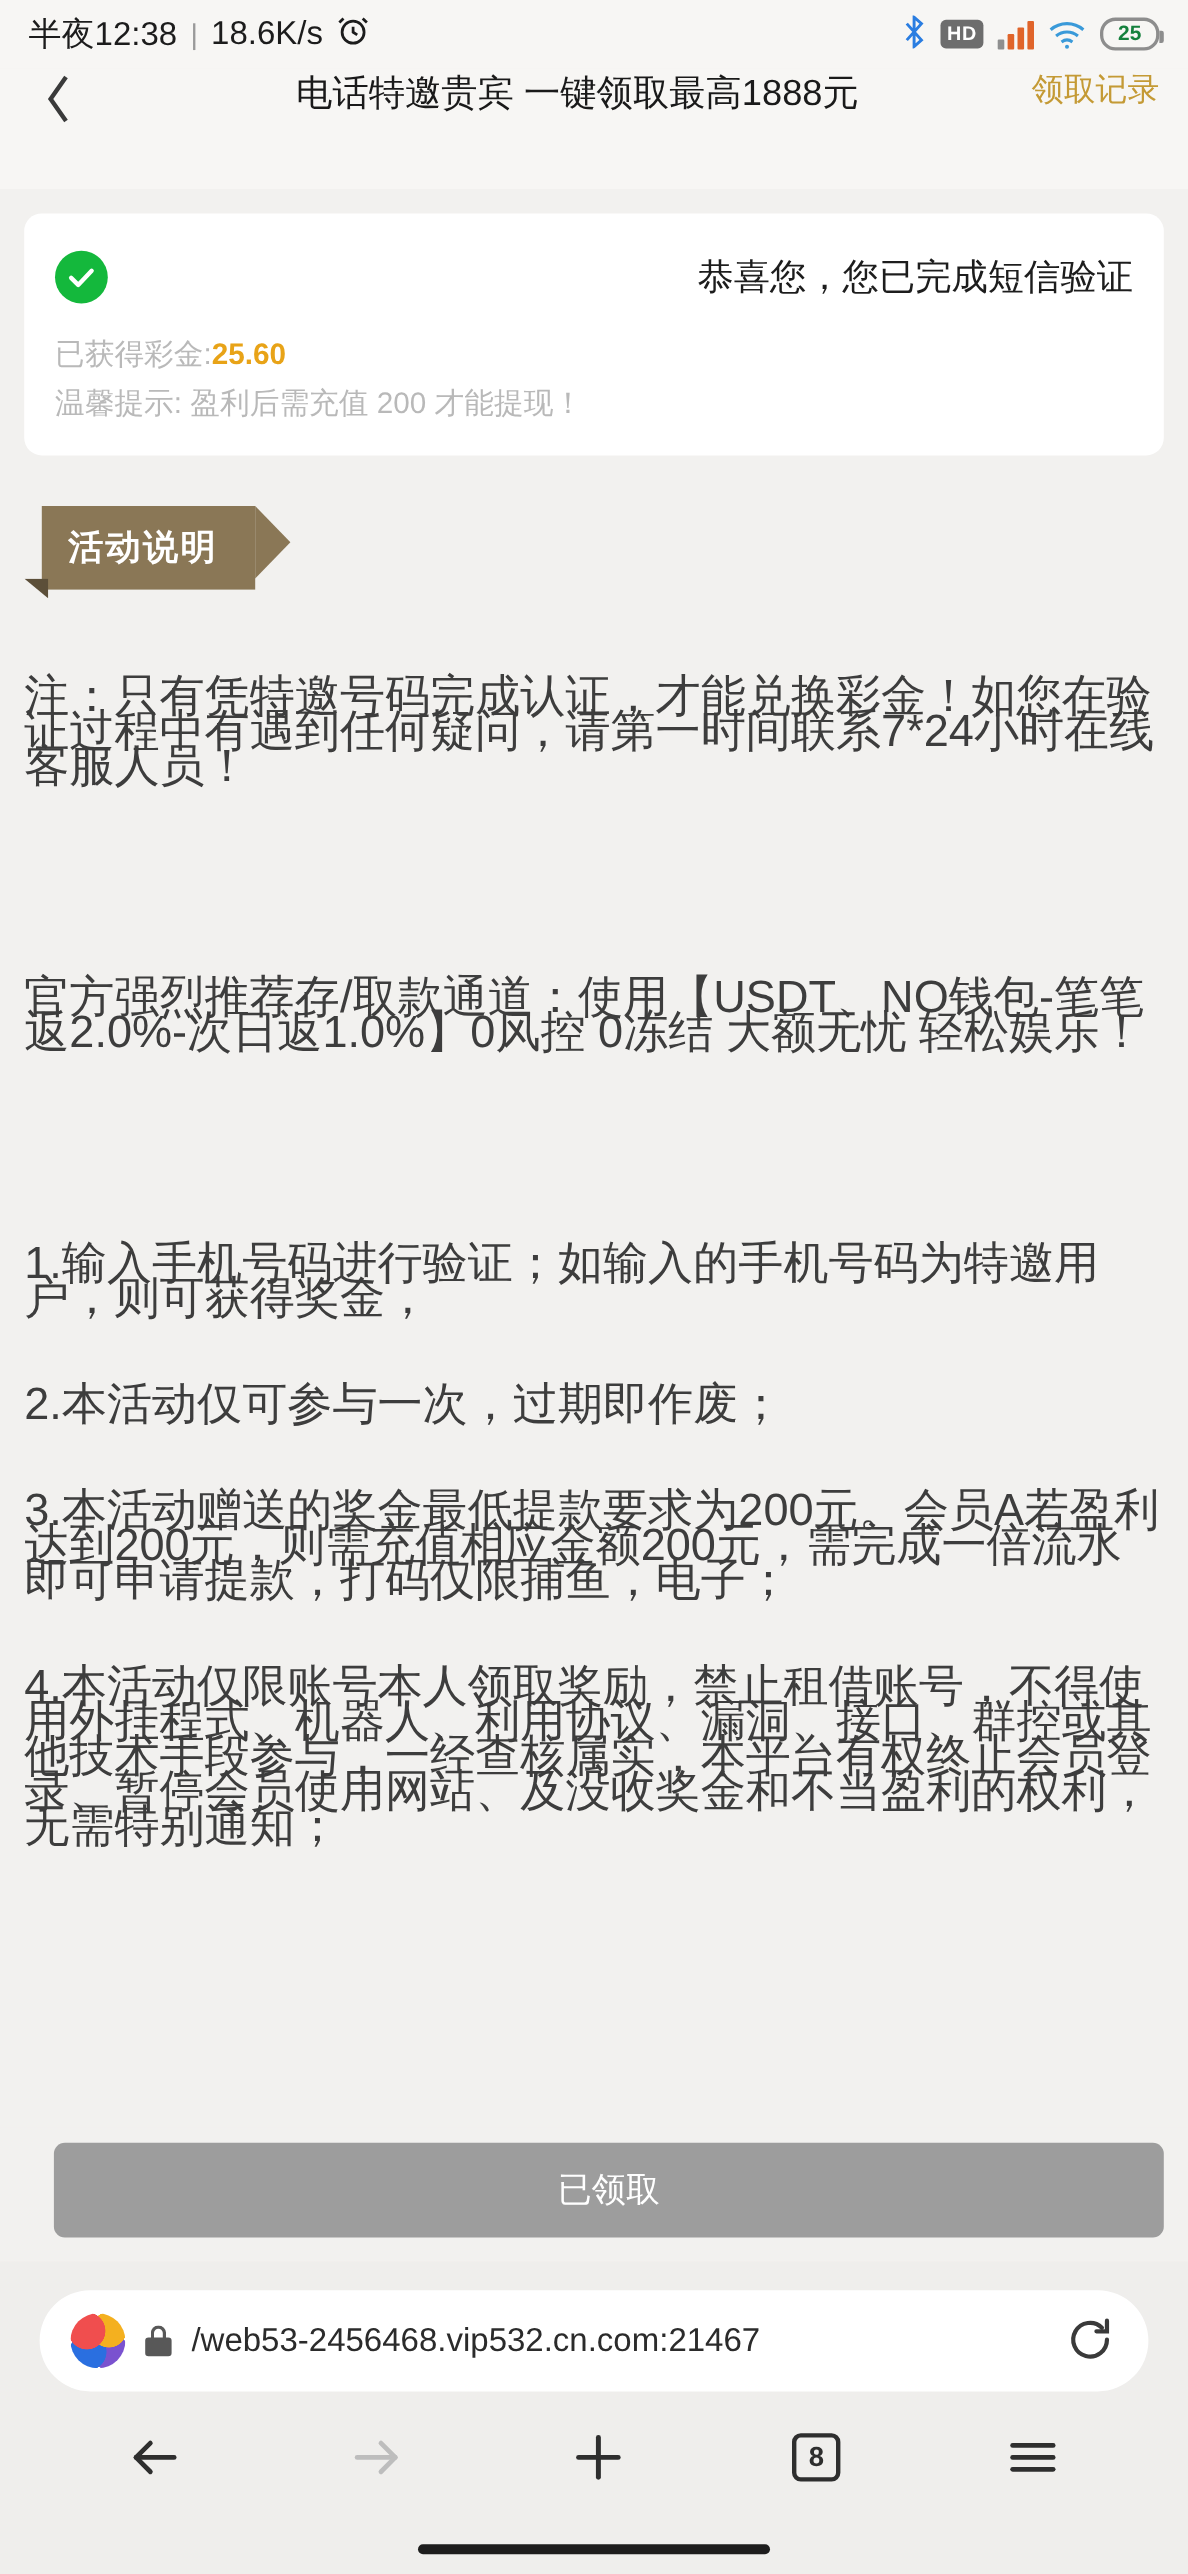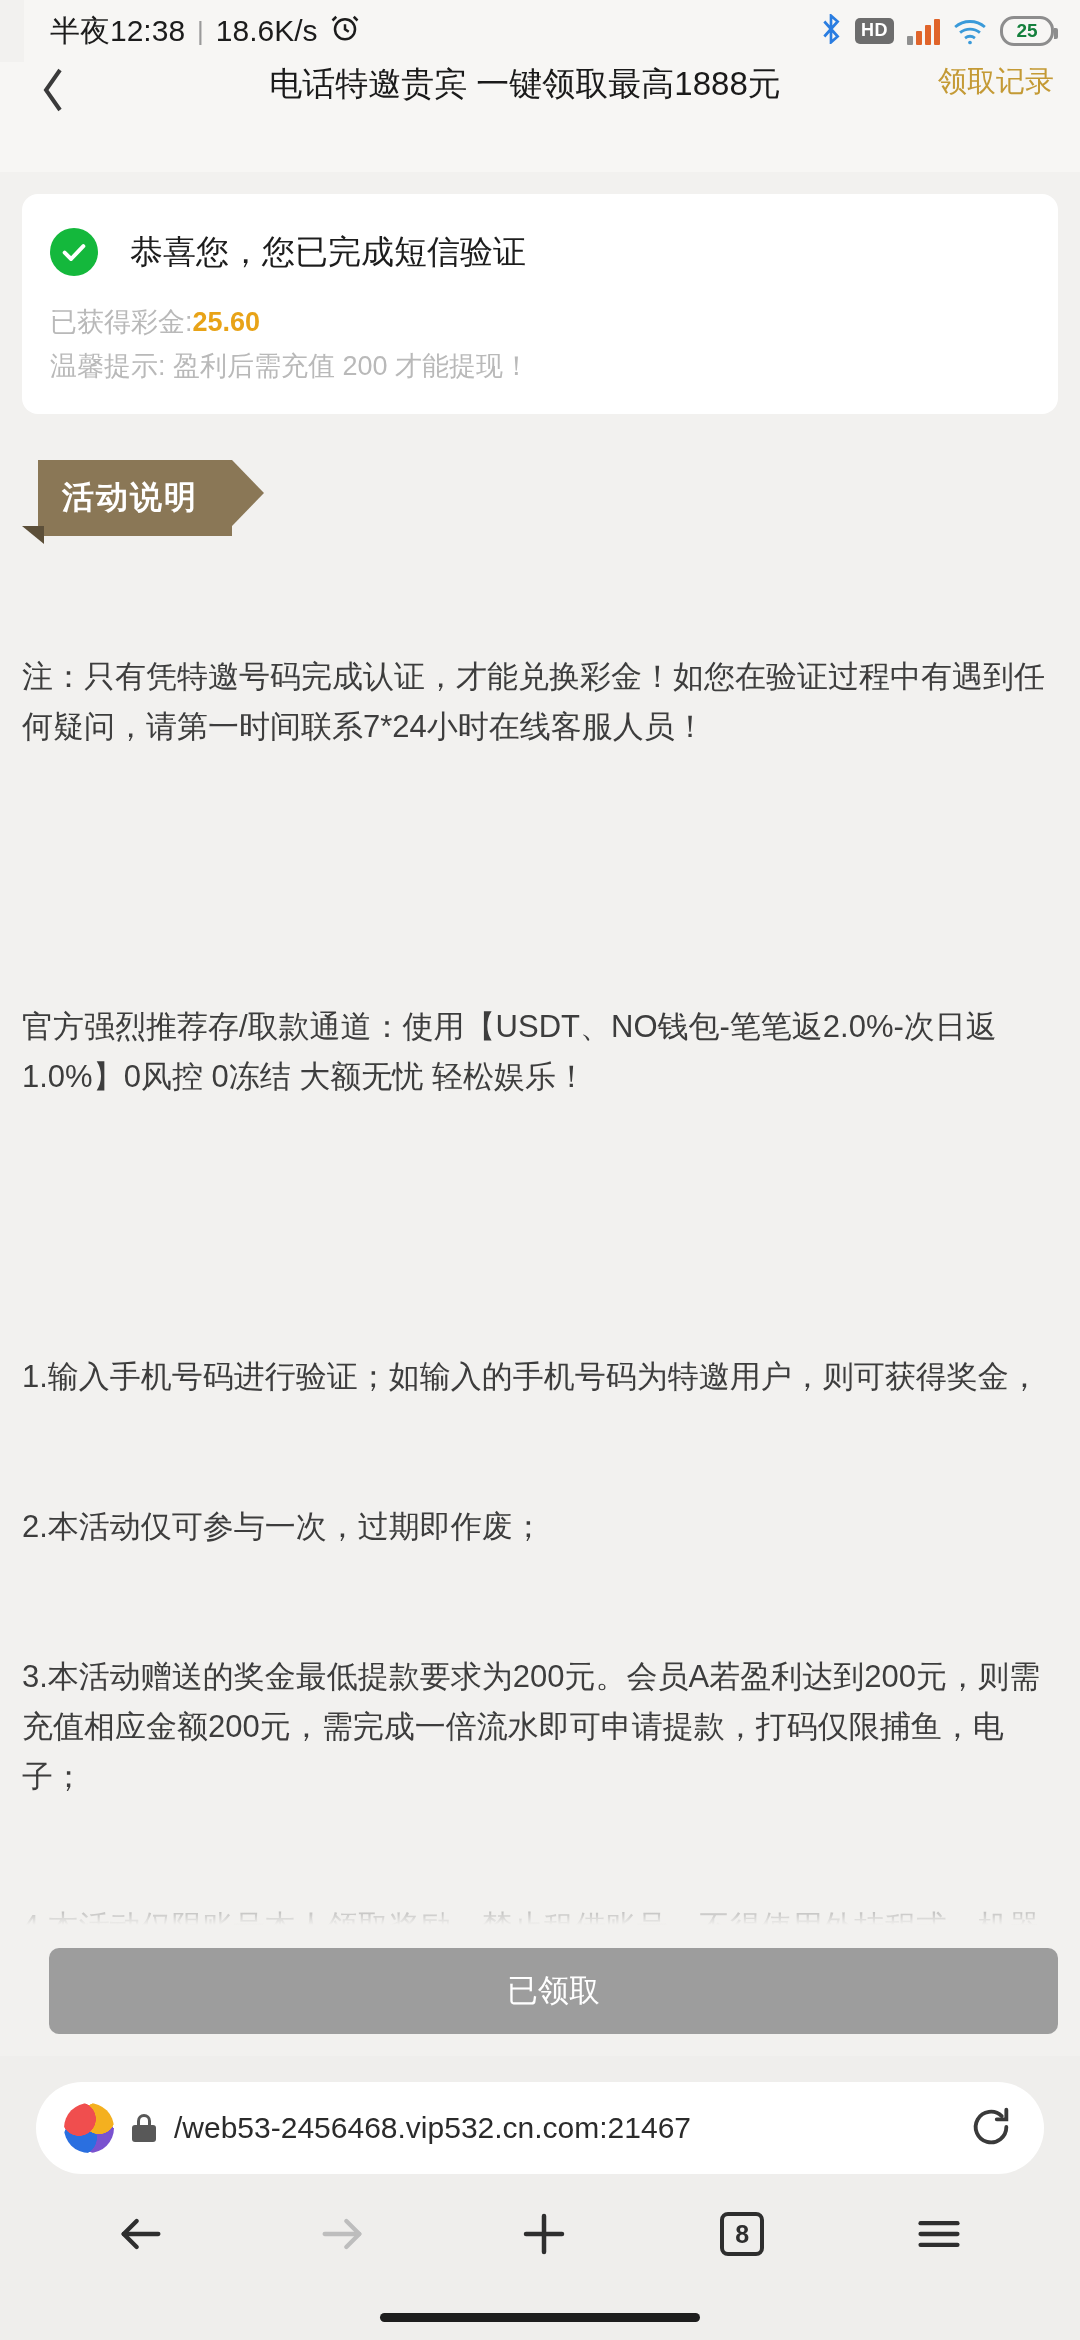--- a/index.html
+++ b/index.html
@@ -20,21 +20,20 @@
   }
 
   
   .statusbar {
     height: 62px;
     background: #f7f6f4;
     display: flex;
     align-items: center;
     padding: 0 26px;
     flex: none;
-    margin-left: 24px;
   }
   .sb-left {
     display: flex;
     align-items: center;
     gap: 12px;
     font-size: 30px;
     color: #1c1c1c;
   }
   .sb-sep { color: #9a9a9a; font-size: 26px; }
   .sb-right {
@@ -125,21 +124,21 @@
   }
   .card {
     background: #fff;
     border-radius: 16px;
     margin-top: 22px;
     padding: 34px 28px 30px 28px;
   }
   .congrats {
     display: flex;
     align-items: center;
-    justify-content: flex-start;
+    justify-content: space-between;
     gap: 32px;
     margin-bottom: 28px;
   }
   .check {
     width: 48px; height: 48px;
     border-radius: 50%;
     background: #14b83c;
     display: flex; align-items: center; justify-content: center;
     flex: none;
   }
@@ -187,22 +186,22 @@
   .ribbon-tail {
     position: absolute;
     left: 0; bottom: -18px;
     width: 22px; height: 18px;
     background: #5c4f39;
     clip-path: polygon(0 0, 100% 0, 100% 100%);
   }
 
   .body-text {
     margin-top: 26px;
-    font-size: 31px;
-    line-height: 50px;
+    font-size: 41px;
+    line-height: 32px;
     color: #3d3d3d;
     white-space: pre-wrap;
   }
   .body-text p { margin: 0; }
   .gap { height: 50px; }
 
   .fade {
     position: absolute;
     left: 0; right: 0; bottom: 0;
     height: 60px;

